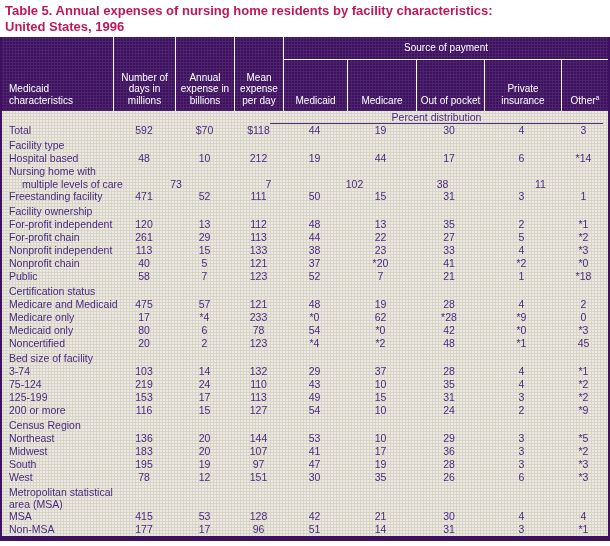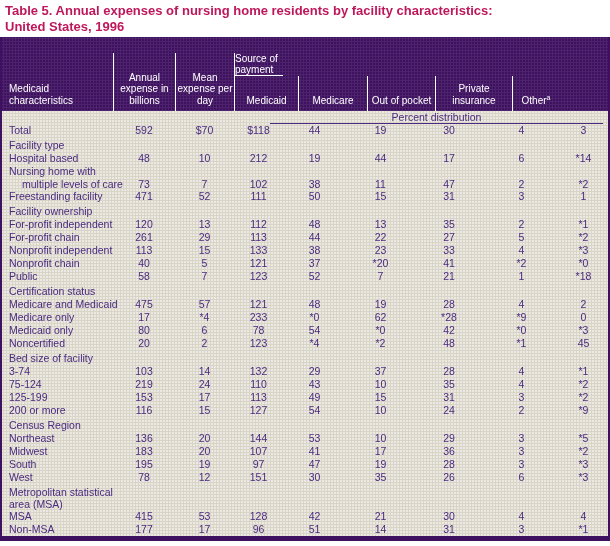--- a/index.html
+++ b/index.html
@@ -25,58 +25,59 @@
     height:74px; color:#fff; font-size:10px; line-height:11.5px;
     background-color:#3e1160;
     background-image: radial-gradient(circle, rgba(255,255,255,0.08) 1px, transparent 1.1px);
     background-size:3px 3px;
   }
   .th {
     display:flex; align-items:flex-end; justify-content:center;
     text-align:center; padding-bottom:5px; box-sizing:border-box;
   }
   .th.first { justify-content:flex-start; text-align:left; padding-left:7px; }
-  .thead > .th + .th, .pay-group { border-left:1px solid #fff;margin-top:16px; }
+  .thead > .th + .th, .pay-group { border-left:1px solid #fff; }
   .pay-group { display:flex; flex-direction:column; box-sizing:border-box; }
   .pay-label {
     height:23px; display:flex; align-items:center; justify-content:center;
     border-bottom:1px solid #fff; box-sizing:border-box;
   }
   .pay-cols { display:grid; grid-template-columns:63px 69px 68px 77px 47px; flex:1; }
   .pay-cols .th + .th { border-left:1px solid #fff; }
   sup { font-size:7px; line-height:0; }
   
   .tbody { color:#4b2a80; font-size:10.5px; }
   .pct-row { position:relative; height:13px; }
   .pct-inner {
     position:absolute; left:268px; right:5px; top:0; height:12px;
     text-align:center; line-height:12px; border-bottom:1px solid #4b2a80;
   }
   .row { display:grid; grid-template-columns:111px 62px 59px 49px 63px 69px 68px 77px 47px; height:13px; line-height:13px; }
-  .row.tall { height:25px; line-height:12.5px; }
+  .row.tall { height:25px; line-height:12.5px;gap:32px; }
   .row.sec { margin-top:2px; font-weight:normal; }
   .row.sec.tall2 { height:24px; line-height:12px; }
   .cell { overflow:visible; white-space:nowrap; }
   .cell.label { padding-left:7px; grid-column:1; }
   .cell.val { text-align:center; }
   .row.tall .cell.val { display:flex; align-items:flex-end; justify-content:center; }
   .indent { padding-left:13px; }
 </style>
 </head>
 <body>
 
 <div class="page">
   <div class="title">
     <div>Table 5.  Annual expenses of nursing home residents by facility characteristics:</div>
     <div>United States, 1996</div>
   </div>
 
   <div class="tbl">
     <div class="thead">
       <div class="th first">Medicaid characteristics</div>
+      <div class="th">Number of days in millions</div>
       <div class="th">Annual expense in billions</div>
       <div class="th">Mean expense per day</div>
       <div class="pay-group">
         <div class="pay-label">Source of payment</div>
         <div class="pay-cols">
           <div class="th">Medicaid</div>
           <div class="th">Medicare</div>
           <div class="th">Out of pocket</div>
           <div class="th">Private insurance</div>
           <div class="th">

